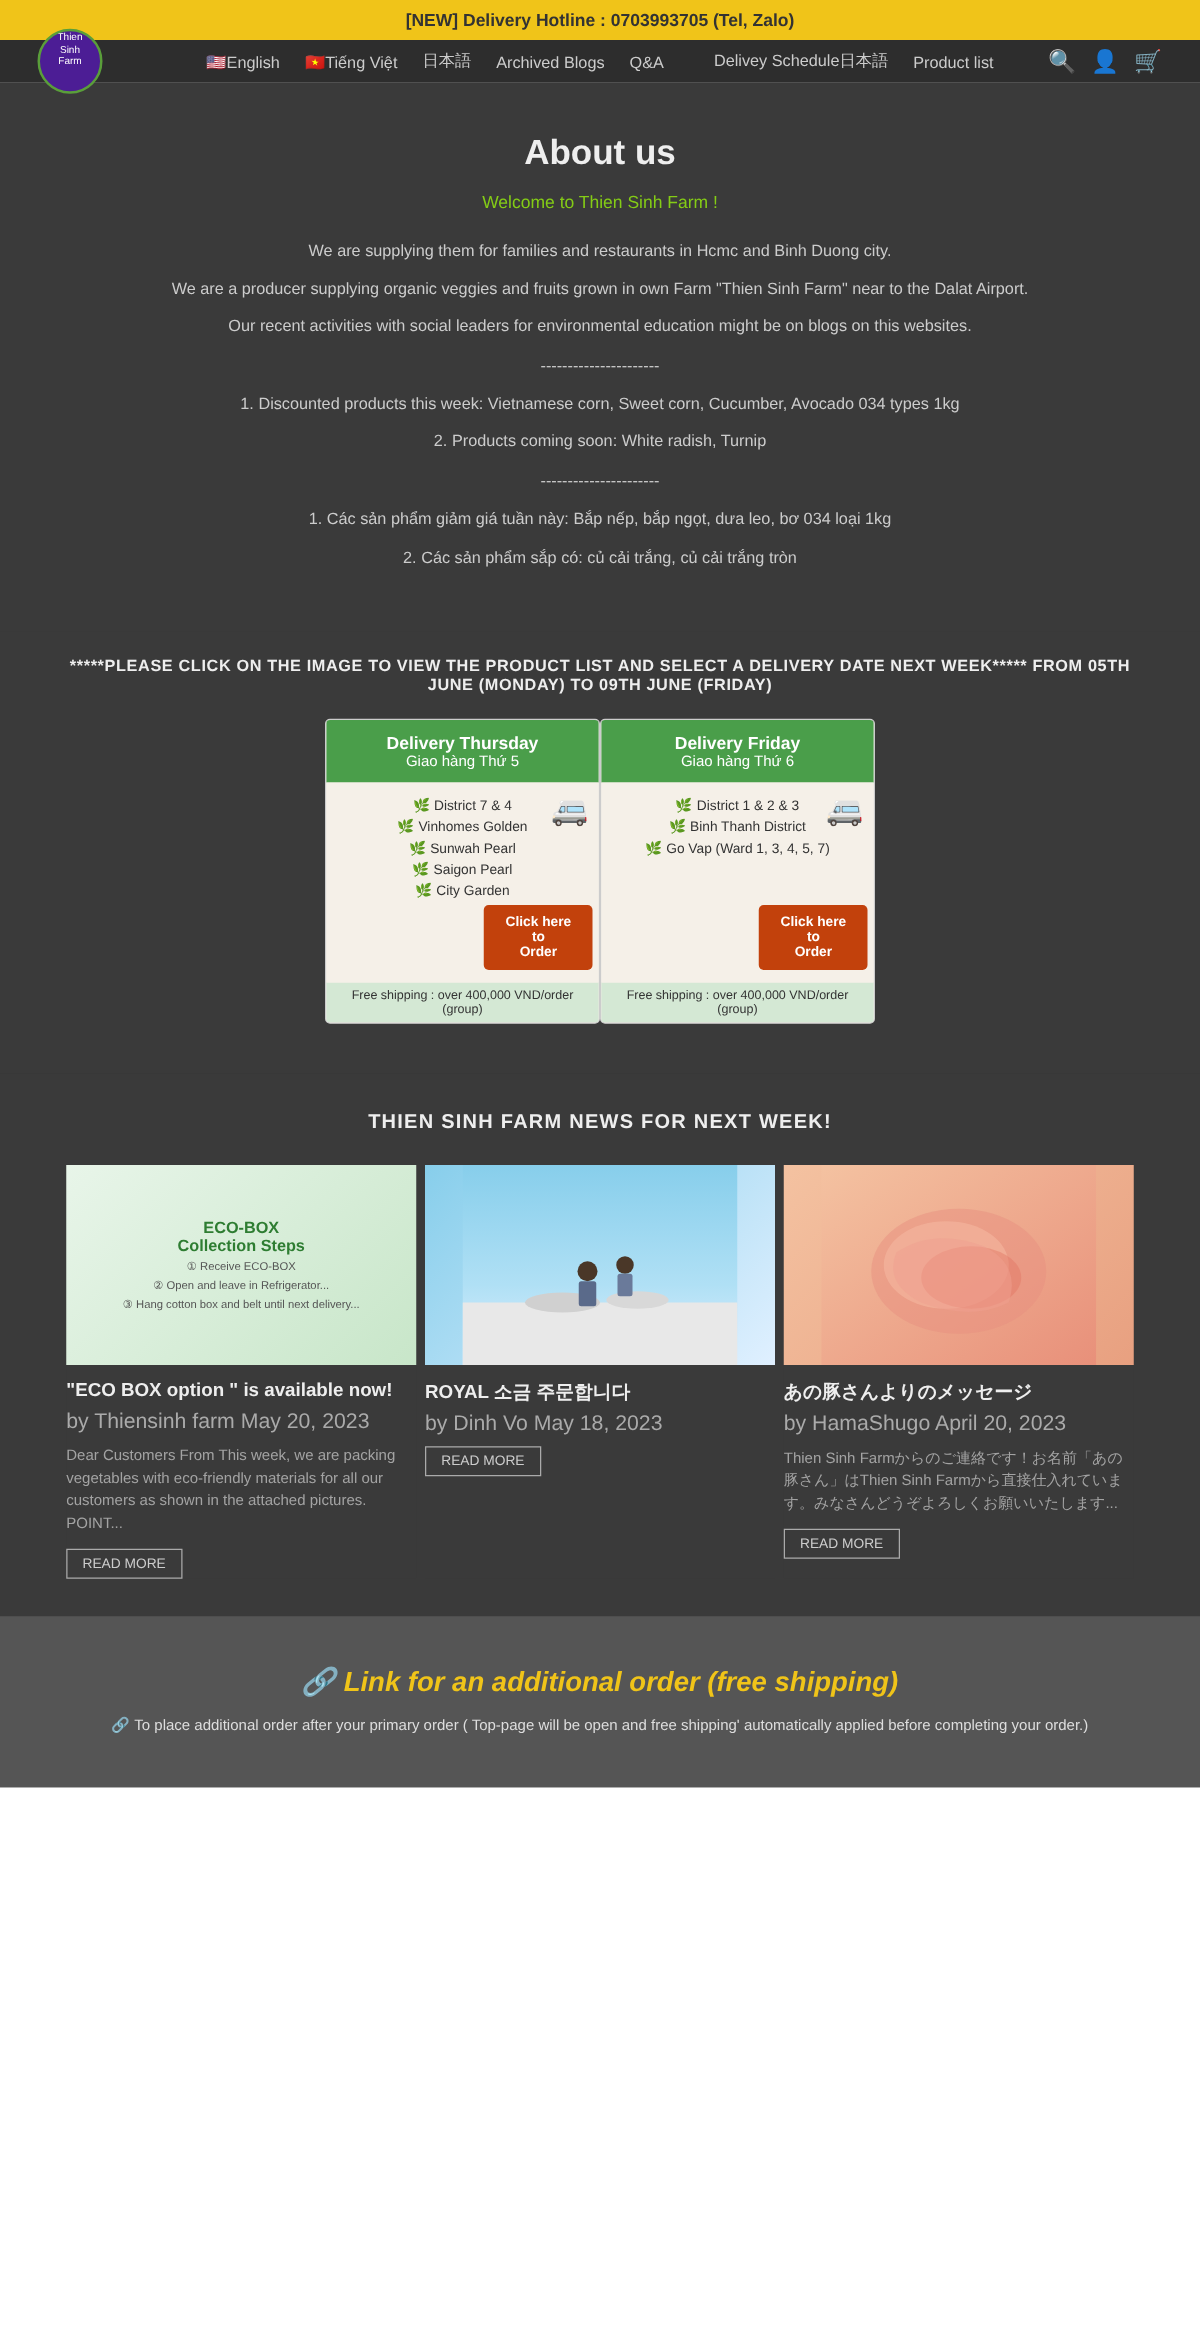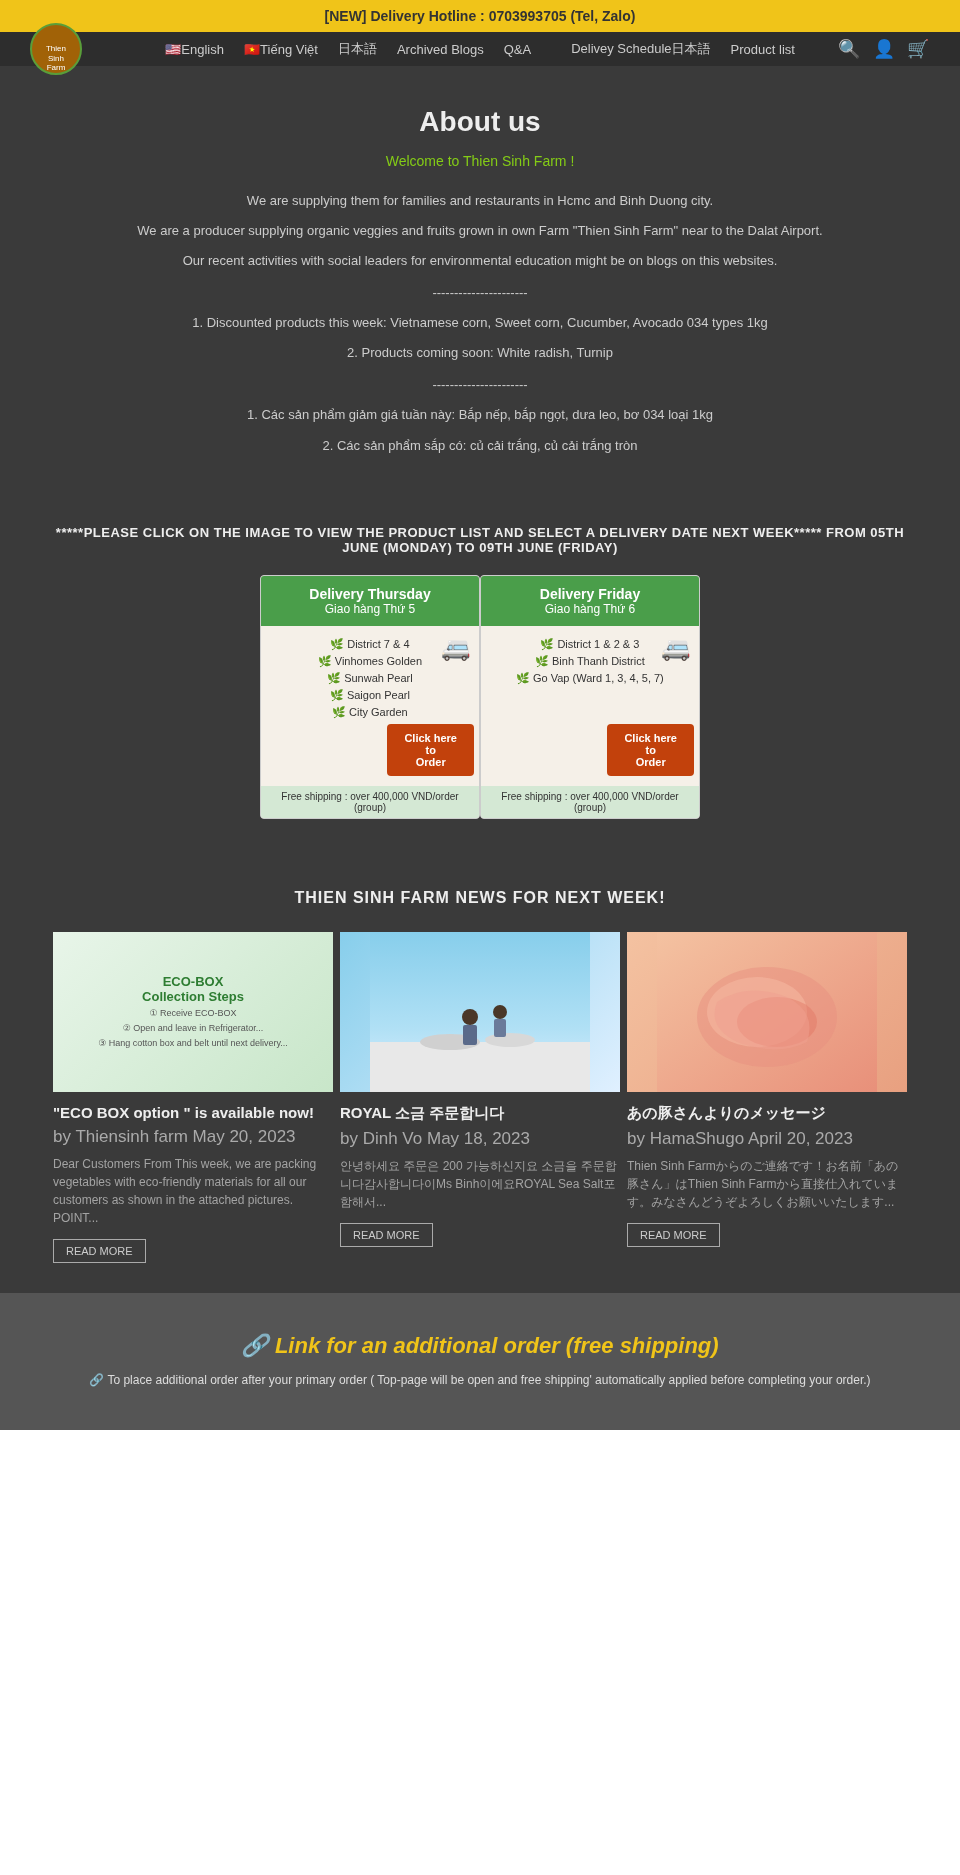--- a/index.html
+++ b/index.html
@@ -35,24 +35,24 @@
     .nav-logo {
       position: absolute;
       left: 10px;
       top: 50%;
       transform: translateY(-50%);
     }
     .nav-logo-circle {
       width: 52px;
       height: 52px;
       border-radius: 50%;
-      background: #a16207;
+      background: #4c1d95;
       border: 2px solid #5a9e3a;
       display: flex;
-      align-items: flex-end;
+      align-items: flex-start;
       justify-content: center;
       overflow: hidden;
     }
     .nav-logo-text {
       font-size: 8px;
       color: #fff;
       text-align: center;
       line-height: 1.2;
     }
     .nav-links {
@@ -423,21 +423,20 @@
             <rect x="124" y="87" width="12" height="18" rx="2" fill="#6a7a9a"></rect>
           </svg>
         </div>
         <h3>ROYAL 소금 주문합니다</h3>
         <div class="news-meta">
           <span>by </span>
           <span>Dinh Vo</span>
           <span>  </span>
           <span>May 18, 2023</span>
         </div>
-        <p class="news-excerpt">안녕하세요 주문은 200 가능하신지요 소금을 주문합니다감사합니다이Ms Binh이에요ROYAL Sea Salt포함해서...</p>
         <a class="read-more-btn" href="#">READ MORE</a>
       </div>
 
       <div class="news-card">
         <div class="news-image pork-img">
           <svg width="220" height="160" viewBox="0 0 220 160">
             <defs>
               <linearGradient id="porkGrad" x1="0" y1="0" x2="1" y2="1">
                 <stop offset="0%" stop-color="#f4c2a1"></stop>
                 <stop offset="100%" stop-color="#e8907a"></stop>

